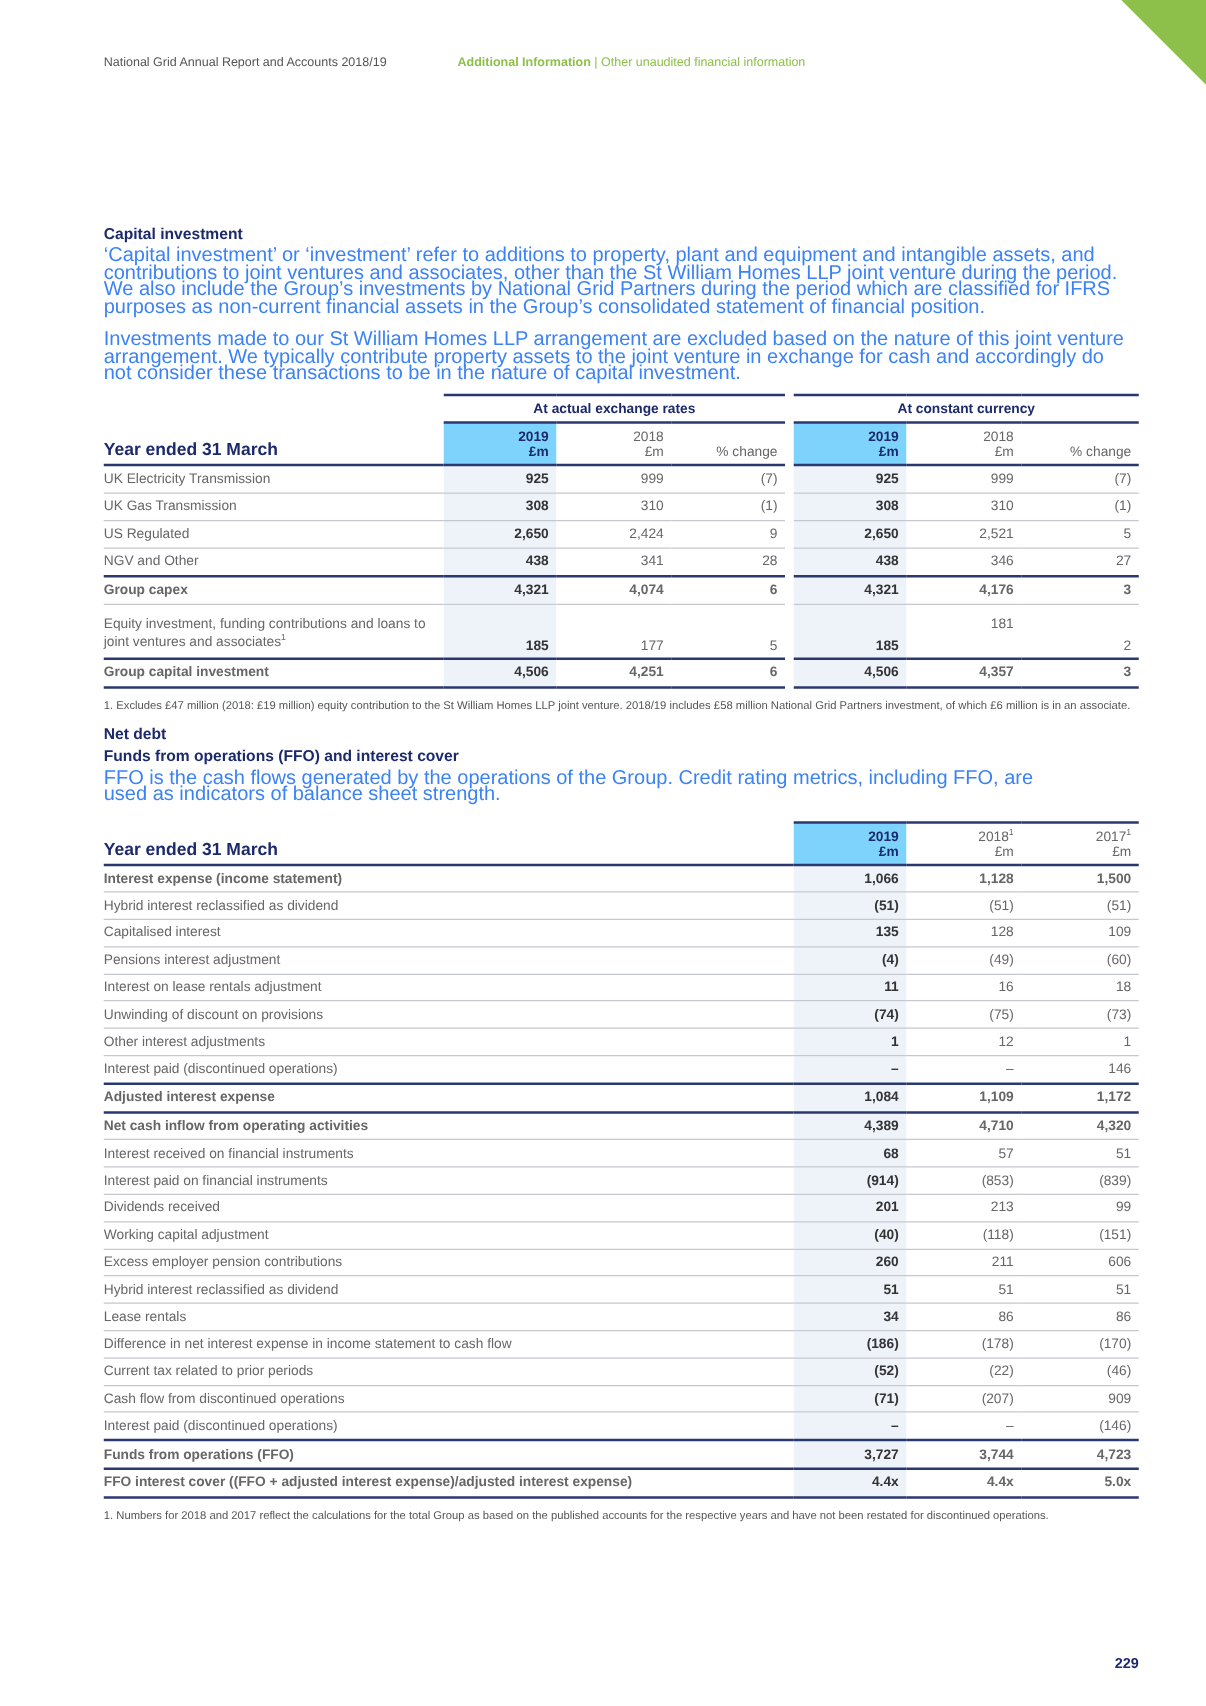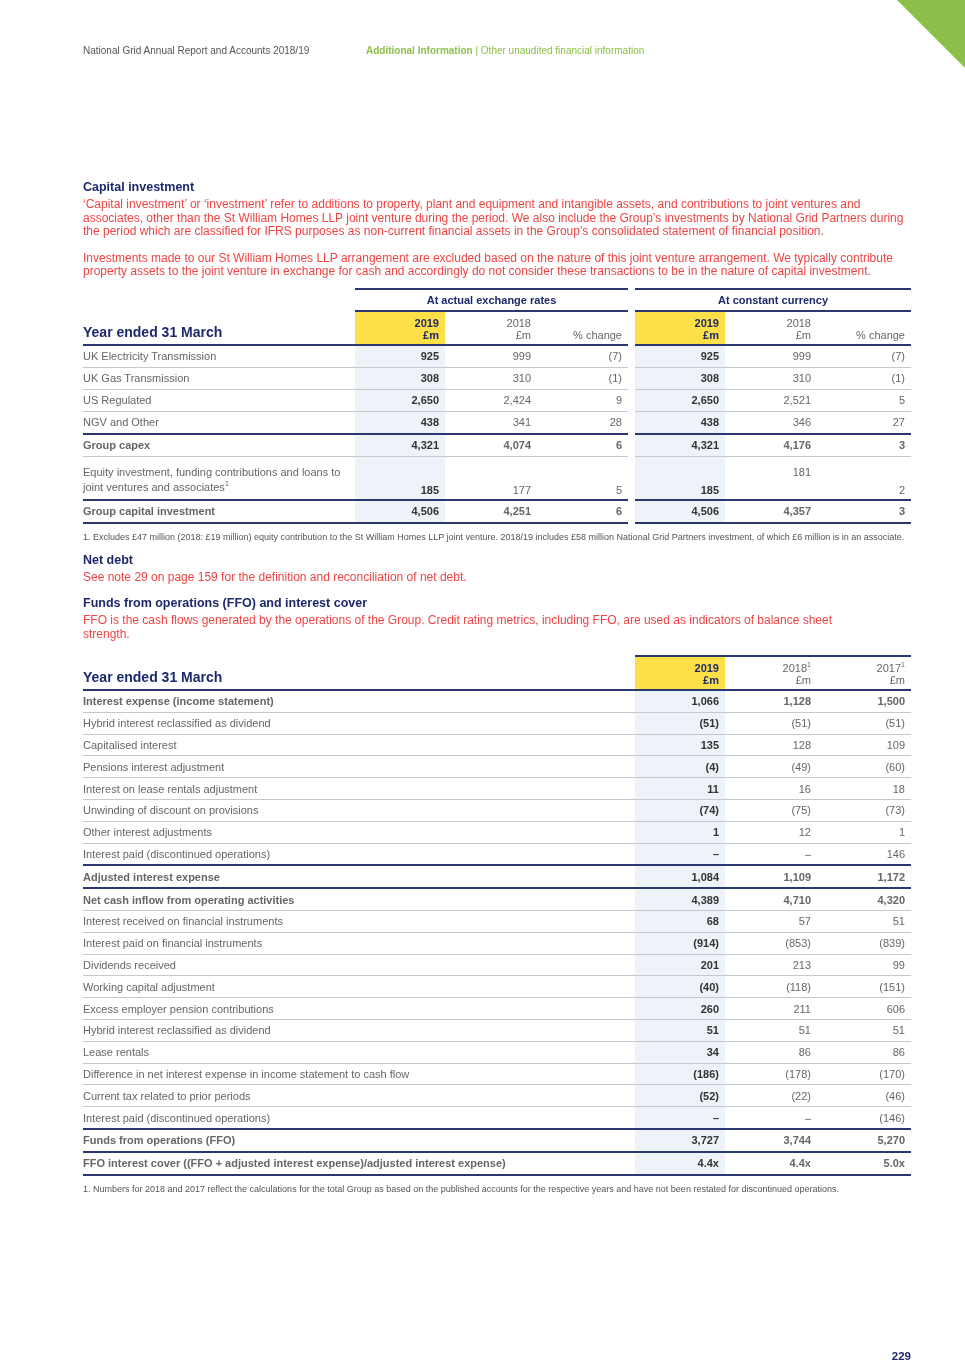--- a/index.html
+++ b/index.html
@@ -5,42 +5,42 @@
   html, body { margin: 0; padding: 0; background: #ffffff; }
   body { width: 965px; height: 1365px; position: relative; overflow: hidden;
          font-family: "Liberation Sans", sans-serif; color: #555a60; }
   .corner { position: absolute; top: 0; right: 0; width: 0; height: 0;
             border-top: 68px solid #8dc04a; border-left: 68px solid transparent; }
   .running-head { position: absolute; top: 45px; left: 83px; font-size: 10px; color: #555; white-space: nowrap; }
   .running-head .section { position: absolute; left: 283px; top: 0; white-space: nowrap; color: #8dc04a; }
   .running-head .section b { font-weight: bold; }
   .content { position: absolute; left: 83px; top: 180px; width: 828px; }
   h2 { font-size: 12.5px; color: #1c2a6b; font-weight: bold; margin: 0 0 4px 0; }
-  p { font-size: 12px; line-height: 13.5px; margin: 0 6px 13px 0; color: #ef4444; }
+  p { font-size: 16px; line-height: 13.5px; margin: 0 6px 13px 0; color: #3b82f6; }
   table { border-collapse: collapse; width: 828px; font-size: 11px; }
   td, th { padding: 0 6px; }
   .num { text-align: right; }
   .b2019 { background: #eef3fa; font-weight: bold; color: #333; }
   .bold-row td { font-weight: bold; color: #333; }
   .hdr-label { font-weight: bold; color: #1c2a6b; font-size: 14px; vertical-align: bottom; text-align: left; padding-left: 0; }
   .col-h { font-weight: normal; color: #666; vertical-align: bottom; text-align: right; line-height: 12px; padding-bottom: 3px; }
-  .col-h.y19 { font-weight: bold; color: #1c2a6b; background: #fde047; }
+  .col-h.y19 { font-weight: bold; color: #1c2a6b; background: #7dd3fc; }
   .grp { text-align: center; font-weight: bold; color: #1c2a6b; border-top: 2px solid #2b3870; border-bottom: 2px solid #2b3870; height: 20px; }
   .gap { width: 7px; padding: 0; }
   tr.row td { height: 21px; border-bottom: 1px solid #c5c8d0; color: #666; }
   tr.row td:first-child { padding-left: 0; }
   tr.row.thick td { border-bottom: 2px solid #2b3870; }
   tr.row td.gap { border-bottom: none; }
   tr.hdr td { border-bottom: 2px solid #2b3870; }
   tr.hdr td.gap { border-bottom: none; }
   tr.row td.b2019 { color: #333; }
   sup { font-size: 7px; }
   .footnote { font-size: 9px; color: #555; line-height: 11px; margin: 8px 0 10px 0; }
   .ffo-wrap table td { height: 20.8px; }
-  .pagenum { position: absolute; right: 54px; top: 1325px; font-size: 11.5px; font-weight: bold; color: #1c2a6b; margin-top: 25px; }
+  .pagenum { position: absolute; right: 54px; top: 1325px; font-size: 11.5px; font-weight: bold; color: #1c2a6b; }
 </style>
 </head>
 <body>
 
 <div class="corner"></div>
 
 <div class="running-head">
   <span>National Grid Annual Report and Accounts 2018/19</span>
   <span class="section">
     <b>Additional Information</b>
@@ -153,21 +153,20 @@
           <td class="gap"></td>
           <td class="num b2019">4,506</td>
           <td class="num">4,357</td>
           <td class="num">3</td>
         </tr>
       </tbody>
   </table>
   <div class="footnote">1.  Excludes £47 million (2018: £19 million) equity contribution to the St William Homes LLP joint venture. 2018/19 includes £58 million National Grid Partners investment, of which £6 million is in an associate.</div>
 
   <h2>Net debt</h2>
-  <p style="margin-bottom:12px">See note 29 on page 159 for the definition and reconciliation of net debt.</p>
 
   <h2>Funds from operations (FFO) and interest cover</h2>
   <p style="width:770px;margin-bottom:14px">FFO is the cash flows generated by the operations of the Group. Credit rating metrics, including FFO, are used as indicators of balance sheet strength.</p>
 
   <div class="ffo-wrap">
   <table>
     <colgroup>
       <col style="width:552px">
           <col style="width:90px">
           <col style="width:92px">
@@ -289,31 +288,37 @@
             <td class="num b2019">(186)</td>
             <td class="num">(178)</td>
             <td class="num">(170)</td>
           </tr>
           <tr class="row">
             <td>Current tax related to prior periods</td>
             <td class="num b2019">(52)</td>
             <td class="num">(22)</td>
             <td class="num">(46)</td>
           </tr>
+          <tr class="row">
+            <td>Cash flow from discontinued operations</td>
+            <td class="num b2019">(71)</td>
+            <td class="num">(207)</td>
+            <td class="num">909</td>
+          </tr>
           <tr class="row thick">
             <td>Interest paid (discontinued operations)</td>
             <td class="num b2019">–</td>
             <td class="num">–</td>
             <td class="num">(146)</td>
           </tr>
           <tr class="row bold-row thick">
             <td>Funds from operations (FFO)</td>
             <td class="num b2019">3,727</td>
             <td class="num">3,744</td>
-            <td class="num">5,270</td>
+            <td class="num">4,723</td>
           </tr>
           <tr class="row bold-row thick">
             <td>FFO interest cover ((FFO + adjusted interest expense)/adjusted interest expense)</td>
             <td class="num b2019">4.4x</td>
             <td class="num">4.4x</td>
             <td class="num">5.0x</td>
           </tr>
         </tbody>
   </table>
   </div>

